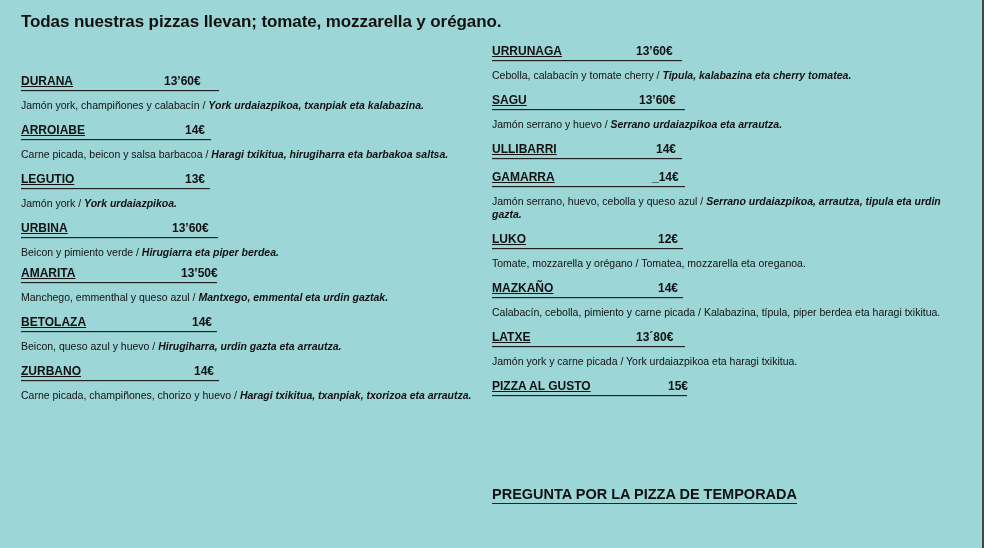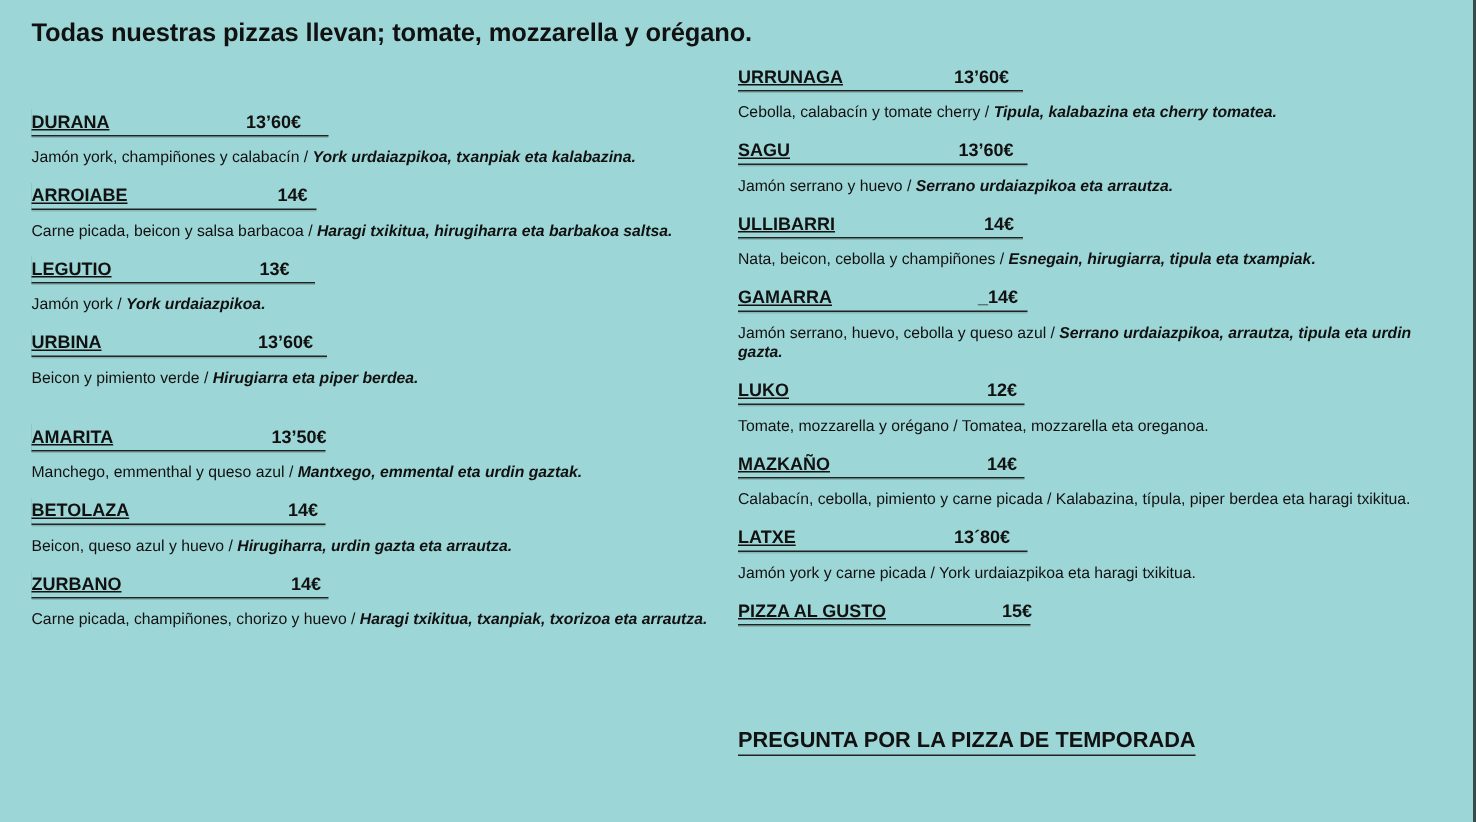--- a/index.html
+++ b/index.html
@@ -68,34 +68,34 @@
       <span>ARROIABE</span>
       <span class="price" style="left:164px">14€</span>
     </div>
     <div class="item-desc"><span>Carne picada, beicon y salsa barbacoa / </span><span class="eus">Haragi txikitua, hirugiharra eta barbakoa saltsa.</span></div>
   </div>
 
 
   <div class="item" style="margin-top:9px">
     <div class="item-title" style="width:189px">
       <span>LEGUTIO</span>
-      <span class="price" style="left:152px">13€</span>
+      <span class="price" style="left:164px">13€</span>
     </div>
     <div class="item-desc"><span>Jamón york / </span><span class="eus">York urdaiazpikoa.</span></div>
   </div>
 
   <div class="item" style="margin-top:9px">
     <div class="item-title" style="width:197px">
       <span>URBINA</span>
       <span class="price" style="left:151px">13’60€</span>
     </div>
     <div class="item-desc"><span>Beicon y pimiento verde / </span><span class="eus">Hirugiarra eta piper berdea.</span></div>
   </div>
 
-  <div class="item" style="margin-top:23px">
+  <div class="item" style="margin-top:5px">
     <div class="item-title" style="width:196px">
       <span>AMARITA</span>
       <span class="price" style="left:160px">13’50€</span>
     </div>
     <div class="item-desc"><span>Manchego, emmenthal y queso azul / </span><span class="eus">Mantxego, emmental eta urdin gaztak.</span></div>
   </div>
 
   <div class="item" style="margin-top:9px">
     <div class="item-title" style="width:196px">
       <span>BETOLAZA</span>
@@ -128,21 +128,20 @@
       <span class="price" style="left:147px">13’60€</span>
     </div>
     <div class="item-desc"><span>Jamón serrano y huevo / </span><span class="eus">Serrano urdaiazpikoa eta arrautza.</span></div>
   </div>
 
   <div class="item" style="margin-top:9px">
     <div class="item-title" style="width:190px">
       <span>ULLIBARRI</span>
       <span class="price" style="left:164px">14€</span>
     </div>
-    <div class="item-desc"><span>Nata, beicon, cebolla y champiñones / </span><span class="eus">Esnegain, hirugiarra, tipula eta txampiak.</span></div>
   </div>
 
   <div class="item" style="margin-top:9px">
     <div class="item-title" style="width:193px">
       <span>GAMARRA</span>
       <span class="price" style="left:160px">_14€</span>
     </div>
     <div class="item-desc" style="width:470px"><span>Jamón serrano, huevo, cebolla y queso azul / </span><span class="eus">Serrano urdaiazpikoa, arrautza, tipula eta urdin gazta.</span></div>
   </div>
 

